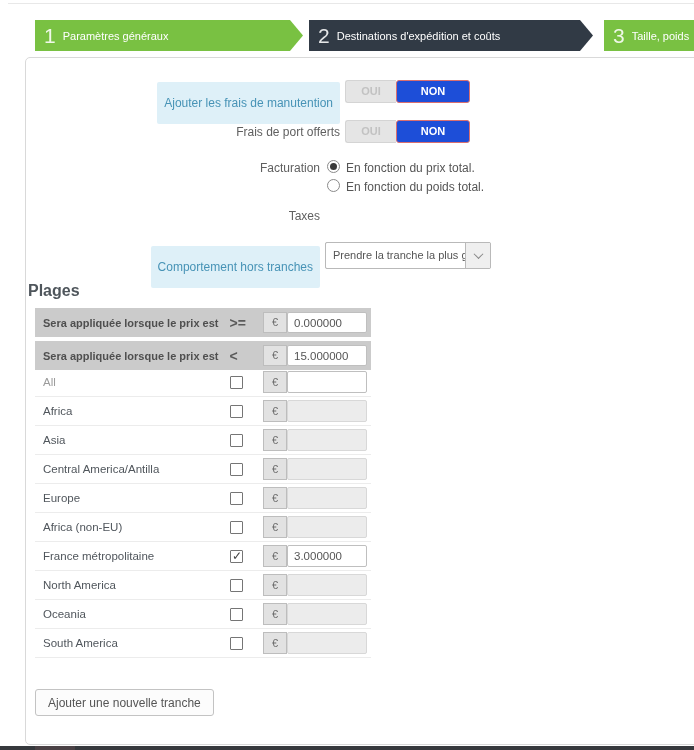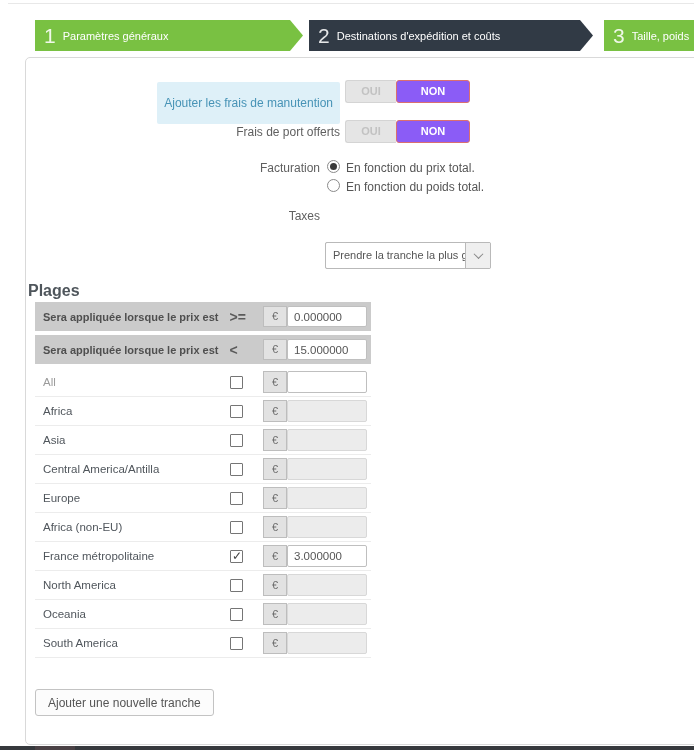--- a/index.html
+++ b/index.html
@@ -29,21 +29,21 @@
   .flabel { position:absolute; font-size:12px; color:#5f5f5f; white-space:nowrap; }
   .flabel.help { color:#4793b6; background:#def0f8; padding:14px 7px; border-radius:2px; }
 
   
   .switch { position:absolute; height:37px; display:flex; }
   .switch .opt { display:inline-block; height:23px; line-height:21px; text-align:center;
     font-size:11px; font-weight:bold; background:#e5e5e5; color:#c2c2c2;
     border:1px solid #d4d4d4; cursor:pointer; }
   .switch .opt:first-child { width:51px; border-radius:3px 0 0 3px; border-right:none; }
   .switch .opt:last-child  { width:74px; border-radius:3px; }
-  .switch .opt.sel { background:#8b5cf6; border-color:#da6f6f; color:#fff; }
+  .switch .opt.sel { background:#1d4ed8; border-color:#da6f6f; color:#fff; }
 
   
   .radio-dot { position:absolute; width:13px; height:13px; border:1px solid #8a8a8a;
     border-radius:50%; background:#fff; }
   .radio-dot.on::after { content:""; position:absolute; left:2px; top:2px; width:7px; height:7px;
     border-radius:50%; background:#3a3a3a; }
   .rlabel { position:absolute; font-size:12px; color:#555; white-space:nowrap; }
 
   
   .select { position:absolute; width:166px; height:27px; background:#fff;
@@ -52,21 +52,21 @@
     white-space:nowrap; overflow:hidden; }
   .select .caret-box { width:25px; background:#efefef; border-left:1px solid #b9b9b9;
     display:flex; align-items:center; justify-content:center; }
   .chev { width:7px; height:7px; border-right:1.5px solid #888; border-bottom:1.5px solid #888;
     transform:rotate(45deg) translate(-1px,-1px); }
 
   .plages-title { position:absolute; left:28px; top:282px; font-size:16px; font-weight:600; color:#4f565c; }
 
   
   .hrow { position:absolute; left:35px; width:336px; height:29px; background:#cbcbcb;
-    display:flex; align-items:center; padding-left:8px; }
+    display:flex; align-items:center; padding-left:8px;margin-top:6px; }
   .hrow .hlabel { font-size:11px; font-weight:bold; color:#4f4f4f; }
   .hrow .hop { font-size:14px; font-weight:bold; color:#5a5a5a; margin-left:11px; }
   .curbox { position:absolute; left:228px; top:4px; width:24px; height:21px; background:#e2e2e2;
     border:1px solid #bdbdbd; text-align:center; line-height:19px; font-size:11px; color:#6d6d6d; }
   .hrow input, .zrow input[type=text] { position:absolute; left:252px; top:4px; width:80px; height:21px;
     border:1px solid #bfbfbf; border-radius:2px; font-size:11.5px; color:#555; padding:0 6px;
     font-family:"Liberation Sans", sans-serif; }
 
   
   .ztable { position:absolute; left:35px; top:368px; width:336px; }
@@ -128,20 +128,21 @@
   <span class="rlabel" style="left:346px; top:180px;">En fonction du poids total.</span>
 
   <span class="flabel" style="right:374px; top:209px;">Taxes</span>
   <div class="select" style="left:325px; top:202px;margin-top:40px;">
     <span class="val">Aucune taxe</span>
     <span class="caret-box">
         <span class="chev"></span>
       </span>
   </div>
 
+  <span class="flabel help" style="right:374px; top:246px;">Comportement hors tranches</span>
   <div class="select" style="left:325px; top:242px;">
     <span class="val">Prendre la tranche la plus gra</span>
     <span class="caret-box">
         <span class="chev"></span>
       </span>
   </div>
 
   <div class="plages-title">Plages</div>
 
   <div class="hrow" style="top:302px;">

